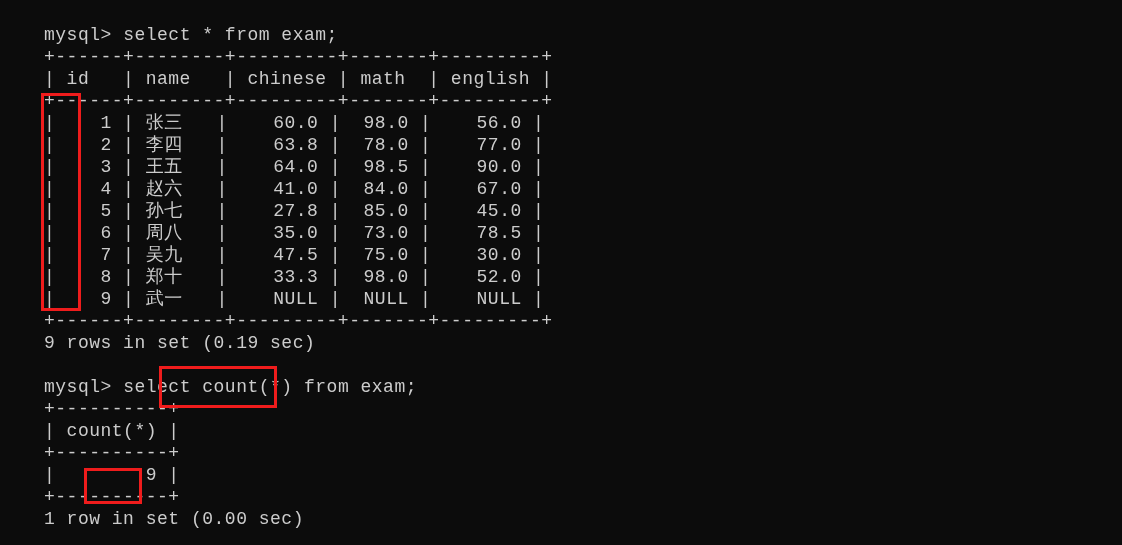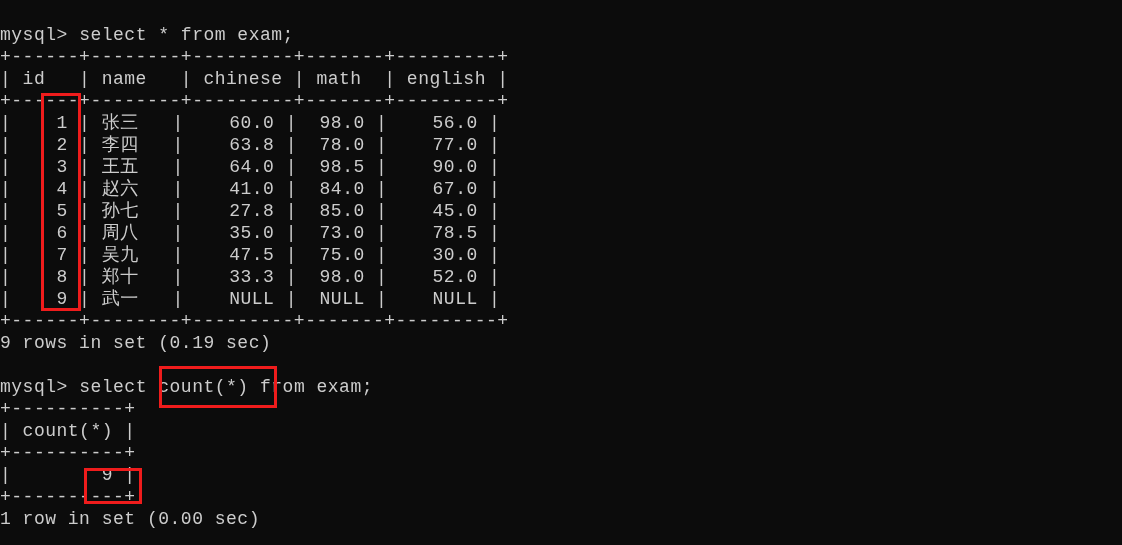--- a/index.html
+++ b/index.html
@@ -12,20 +12,21 @@
     line-height: 22px;
     width: 1122px;
     height: 545px;
     overflow: hidden;
     letter-spacing: 0.5px;
   }
   .terminal {
     white-space: pre;
     position: relative;
     padding-top: 2px;
+    padding-left: 44px;
   }
   .hlbox {
     position: absolute;
     border: 3px solid #ef1c1c;
     box-sizing: border-box;
     pointer-events: none;
   }
 </style>
 </head>
 <body>

